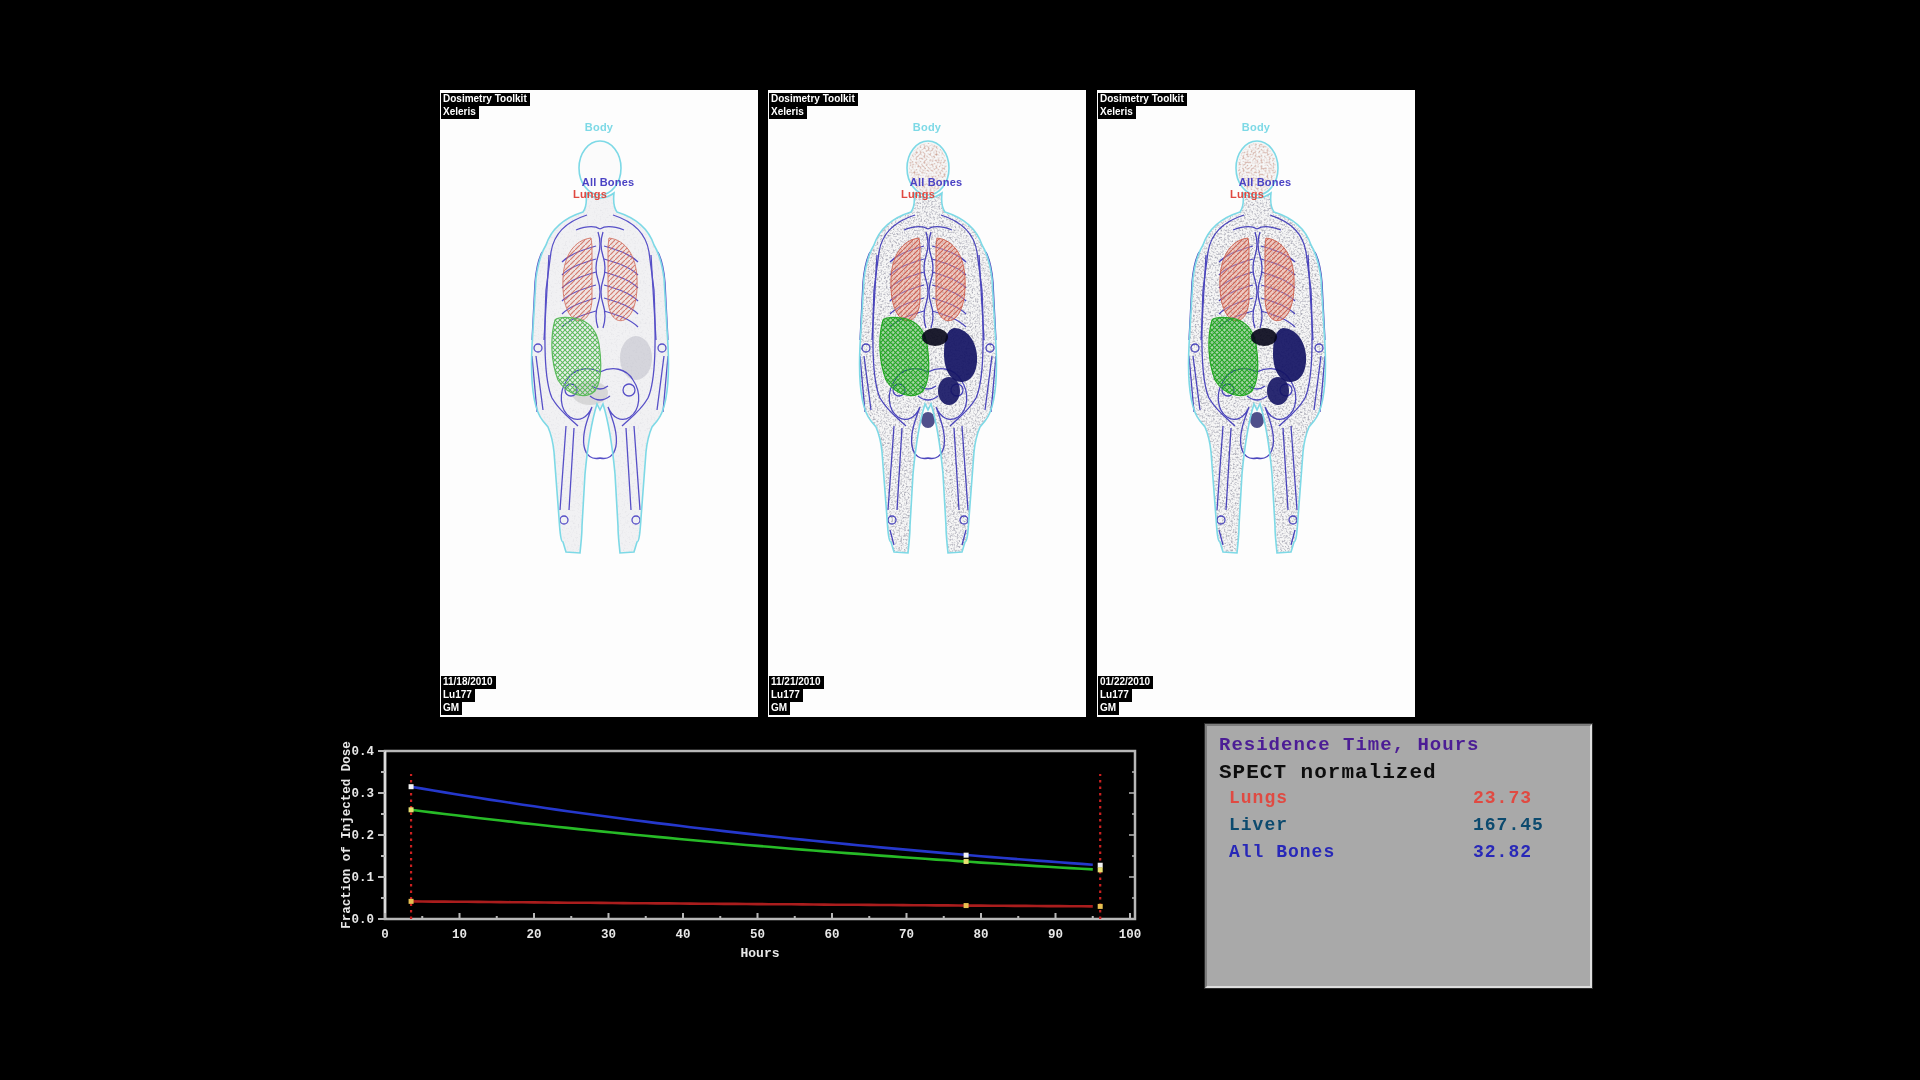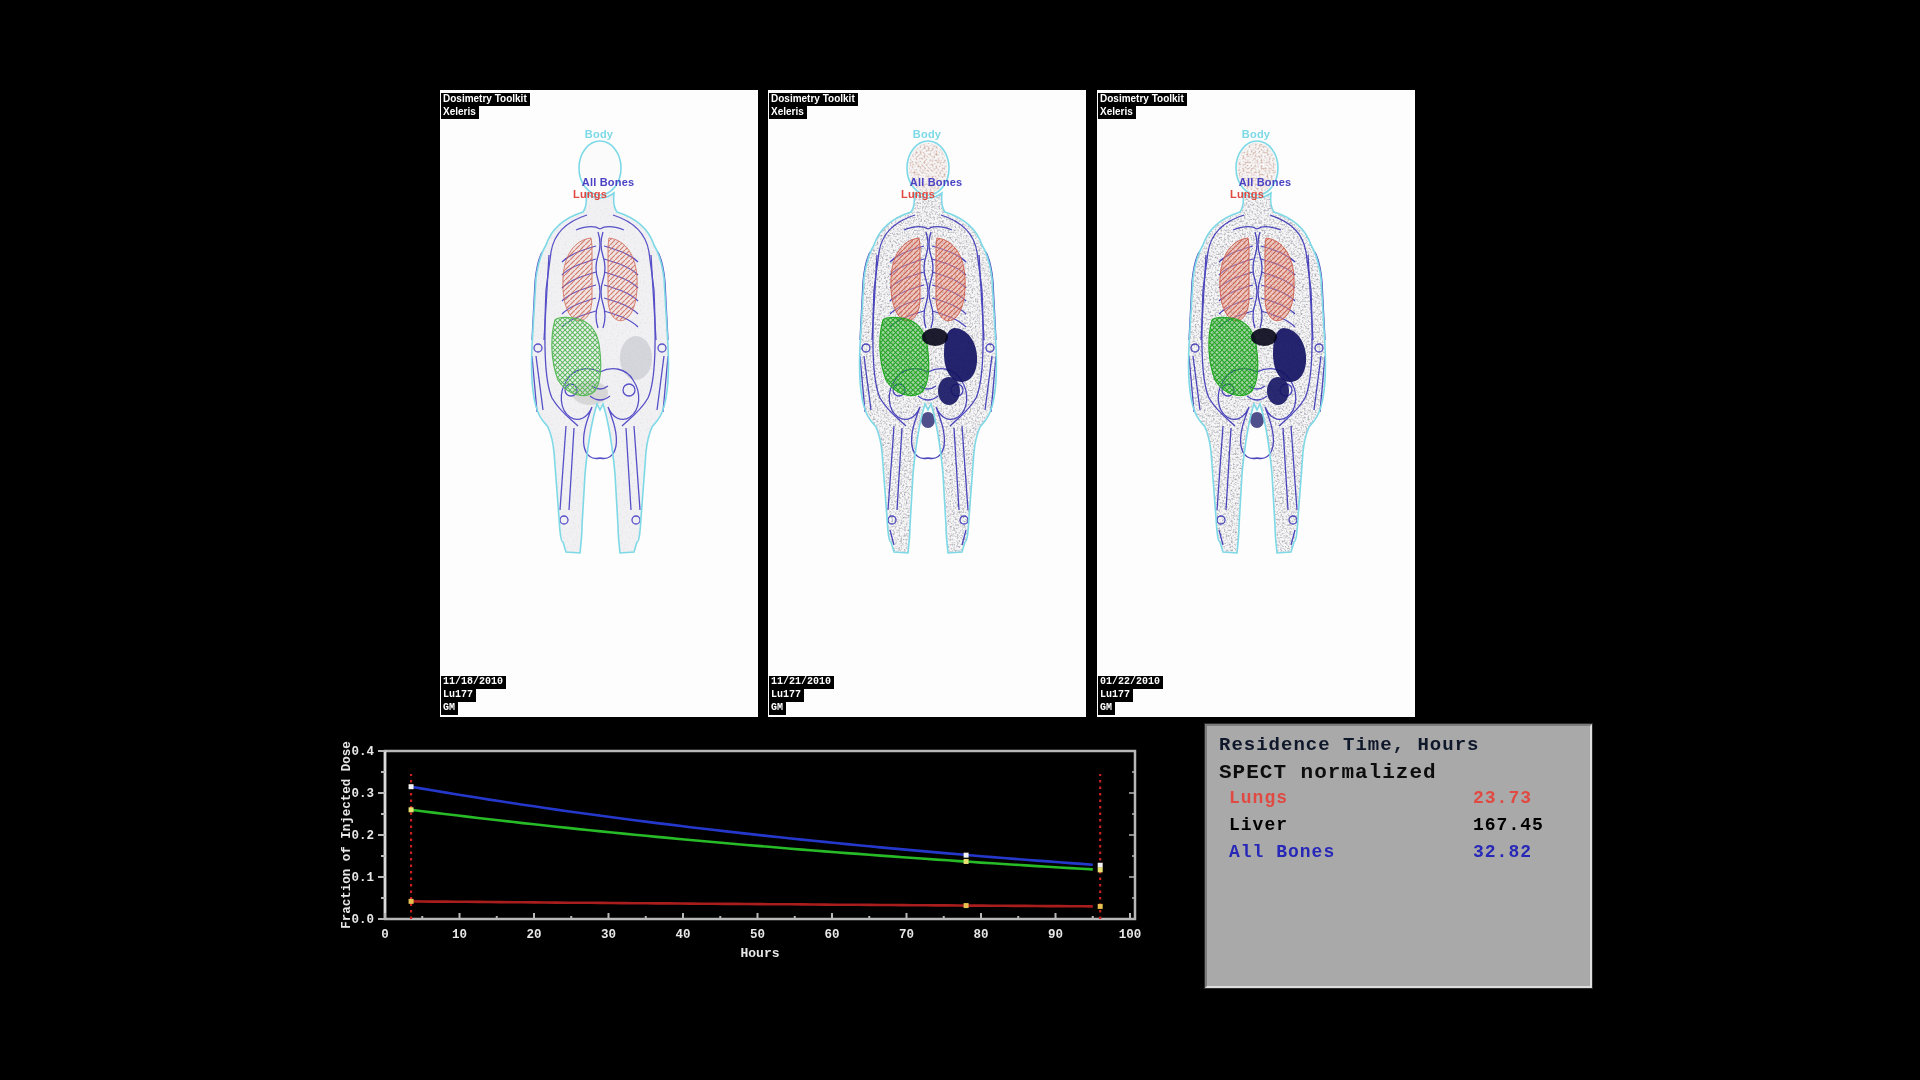--- a/index.html
+++ b/index.html
@@ -1,36 +1,36 @@
 <!DOCTYPE html>
 <html><head>
 <meta charset="utf-8">
 <style>
   html,body{margin:0;padding:0;background:#000;}
   #stage{position:relative;width:1920px;height:1080px;background:#000;overflow:hidden;
          font-family:"Liberation Sans",sans-serif;}
   .scan-panel{position:absolute;top:90px;width:318px;height:627px;background:#fdfdfd;}
   .p1{left:440px;} .p2{left:768px;} .p3{left:1097px;}
   .tagcol{position:absolute;left:1px;z-index:5;}
-  .tagcol.top{top:3px;} .tagcol.bot{bottom:2px;font-family:Liberation Mono, monospace;}
+  .tagcol.top{top:3px;} .tagcol.bot{bottom:2px;}
   .tag{display:table;background:#000;color:#fff;font-size:10px;font-weight:bold;
        line-height:12px;padding:0 3px 1px 2px;white-space:nowrap;}
   .fig{position:absolute;left:0;top:0;width:318px;height:627px;}
   .roi-label{position:absolute;left:0;right:0;text-align:center;font-size:11px;
              font-weight:bold;z-index:4;letter-spacing:0.2px;}
-  .roi-body{top:38px;}
+  .roi-body{top:31px;}
   .roi-bones{top:86px;transform:translateX(9px);}
   .roi-lungs{top:98px;transform:translateX(-9px);}
   #taChart{position:absolute;left:338px;top:733px;}
   #residence{position:absolute;left:1205px;top:724px;width:387px;height:264px;
              background:#a9a9a9;box-sizing:border-box;
              border:2px solid;border-color:#7d7d7d #dedede #dedede #7d7d7d;
              box-shadow:0 0 0 1px #2a2a2a;
              font-family:"Liberation Mono","DejaVu Sans Mono",monospace;font-weight:bold;}
-  .res-title{color:#0f172a;font-size:19px;letter-spacing:1px;margin:8px 0 0 12px;white-space:nowrap;}
+  .res-title{color:#4c1d95;font-size:19px;letter-spacing:1px;margin:8px 0 0 12px;white-space:nowrap;}
   .res-sub{color:#0d0d0d;font-size:21px;letter-spacing:1px;margin:5px 0 0 12px;white-space:nowrap;}
   .res-row{position:relative;height:26px;margin-top:1px;font-size:18px;letter-spacing:1px;}
   .res-row:first-of-type{margin-top:6px;}
   .res-label{position:absolute;left:22px;top:3px;white-space:nowrap;}
   .res-value{position:absolute;left:266px;top:3px;white-space:nowrap;}
 </style>
 </head>
 <body>
 
 <div id="stage">
@@ -321,21 +321,21 @@
       <text transform="rotate(-90 12 102)" x="12" y="102" text-anchor="middle" font-size="12.5" font-family="Liberation Mono, DejaVu Sans Mono, monospace" font-weight="bold" fill="#e8e8e8">Fraction of Injected Dose</text>
     </svg>
 
   <div id="residence">
     <div class="res-title">Residence Time, Hours</div>
     <div class="res-sub">SPECT normalized</div>
     <div class="res-row" style="color: rgb(224, 74, 66);">
       <span class="res-label">Lungs</span>
       <span class="res-value">23.73</span>
     </div>
-    <div class="res-row" style="color: #000000;">
+    <div class="res-row" style="color: #0c4a6e;">
       <span class="res-label">Liver</span>
       <span class="res-value">167.45</span>
     </div>
     <div class="res-row" style="color: rgb(40, 40, 184);">
       <span class="res-label">All Bones</span>
       <span class="res-value">32.82</span>
     </div>
   </div>
 
 </div>

